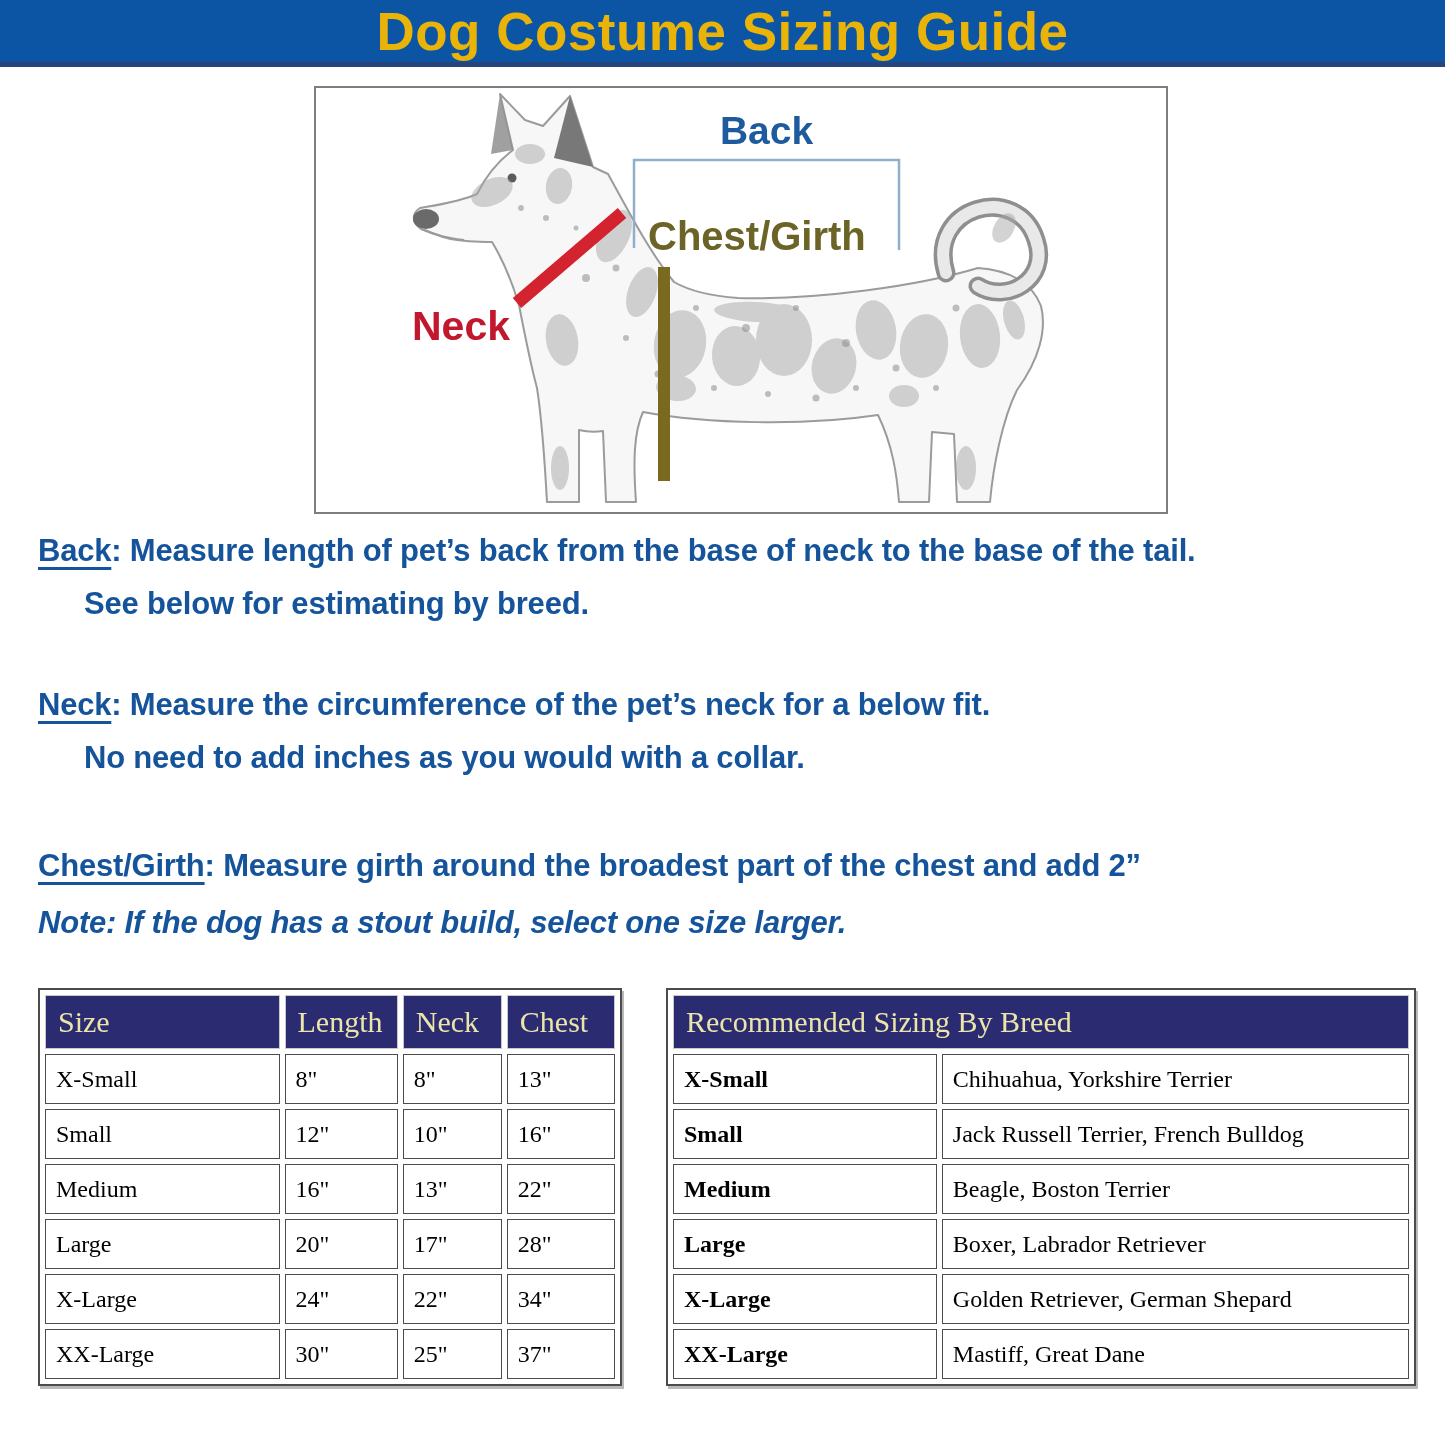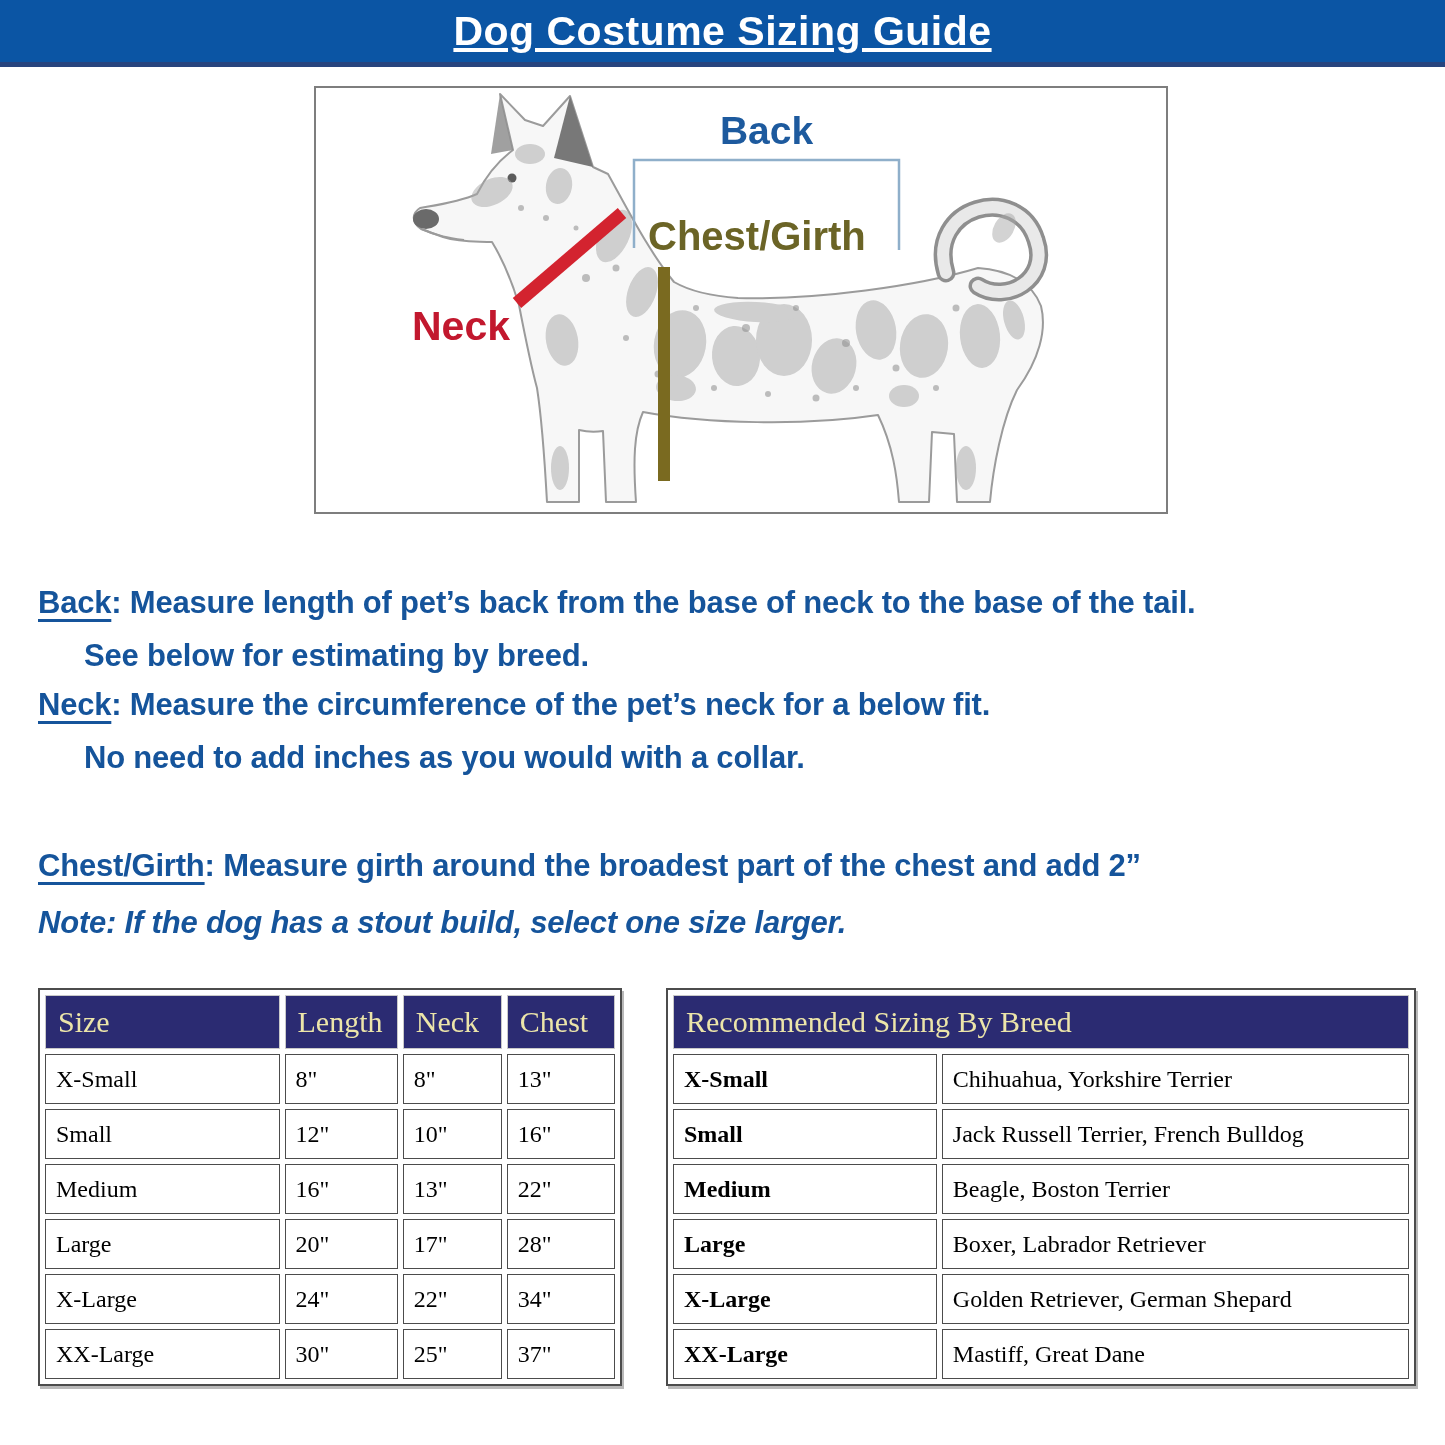--- a/index.html
+++ b/index.html
@@ -2,21 +2,21 @@
 <html><head>
 <meta charset="utf-8">
 <style>
   html,body{margin:0;padding:0;background:#ffffff;}
   #page{position:relative;width:1445px;height:1445px;background:#ffffff;overflow:hidden;
         font-family:"Liberation Sans",sans-serif;}
 
   
   .title-bar{position:absolute;left:0;top:0;width:1445px;height:62px;background:#0b55a4;
              border-bottom:5px solid #27447e;display:flex;align-items:center;justify-content:center;}
-  .title-bar .t{color:#ffffff;font-size:41px;font-weight:bold;letter-spacing:0.5px;text-decoration:underline;}
+  .title-bar .t{color:#eab308;font-size:53px;font-weight:bold;letter-spacing:0.5px;}
 
   
   .figure-box{position:absolute;left:314px;top:86px;width:854px;height:428px;
               border:2px solid #7e7e7e;box-sizing:border-box;background:#fff;}
   .figure-box svg{position:absolute;left:0;top:0;width:850px;height:424px;}
   .fig-label{position:absolute;font-weight:600;line-height:1.1;white-space:nowrap;}
   .fig-back{left:318px;top:22px;width:265px;text-align:center;font-size:39px;color:#1d5a9e;}
   .fig-chest{left:332px;top:126px;font-size:40px;color:#6b6426;}
   .fig-neck{left:96px;top:216px;font-size:41px;color:#c2182e;}
 
@@ -131,21 +131,21 @@
 
       <path d="M 318 160 L 318 72 L 583 72 L 583 162" fill="none" stroke="#8fafca" stroke-width="2.5"></path>
       <rect x="342" y="179" width="12" height="214" fill="#7a6a20"></rect>
       <line x1="201" y1="215" x2="306" y2="125" stroke="#d3232f" stroke-width="13"></line>
     </svg>
     <div class="fig-label fig-back">Back</div>
     <div class="fig-label fig-chest">Chest/Girth</div>
     <div class="fig-label fig-neck">Neck</div>
   </div>
 
-  <p class="para" style="top:576px">
+  <p class="para" style="top:524px">
     <span><span class="kw">Back</span><span>: Measure length of pet’s back from the base of neck to the base of the tail.</span></span>
     <span class="ln">See below for estimating by breed.</span>
   </p>
 
   <p class="para" style="top:678px">
     <span><span class="kw">Neck</span><span>: Measure the circumference of the pet’s neck for a below fit.</span></span>
     <span class="ln">No need to add inches as you would with a collar.</span>
   </p>
 
   <p class="para" style="top:839px">

